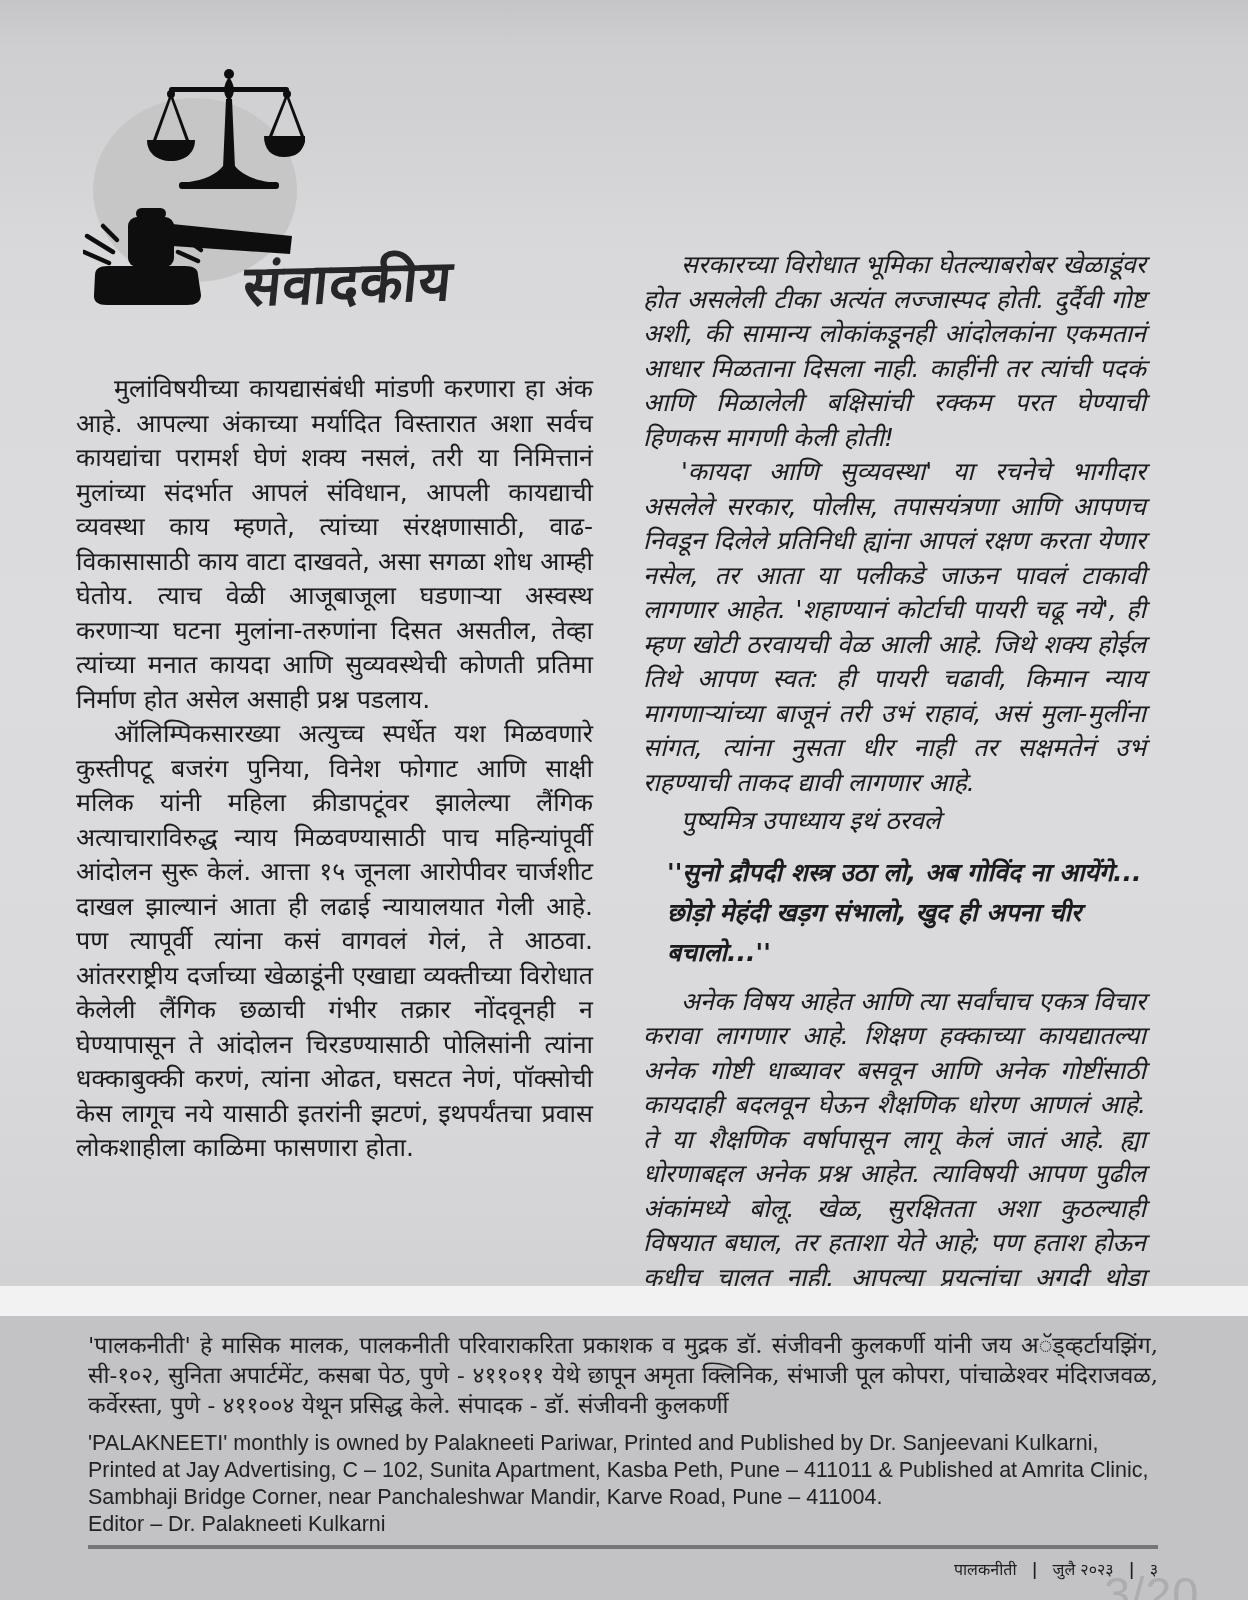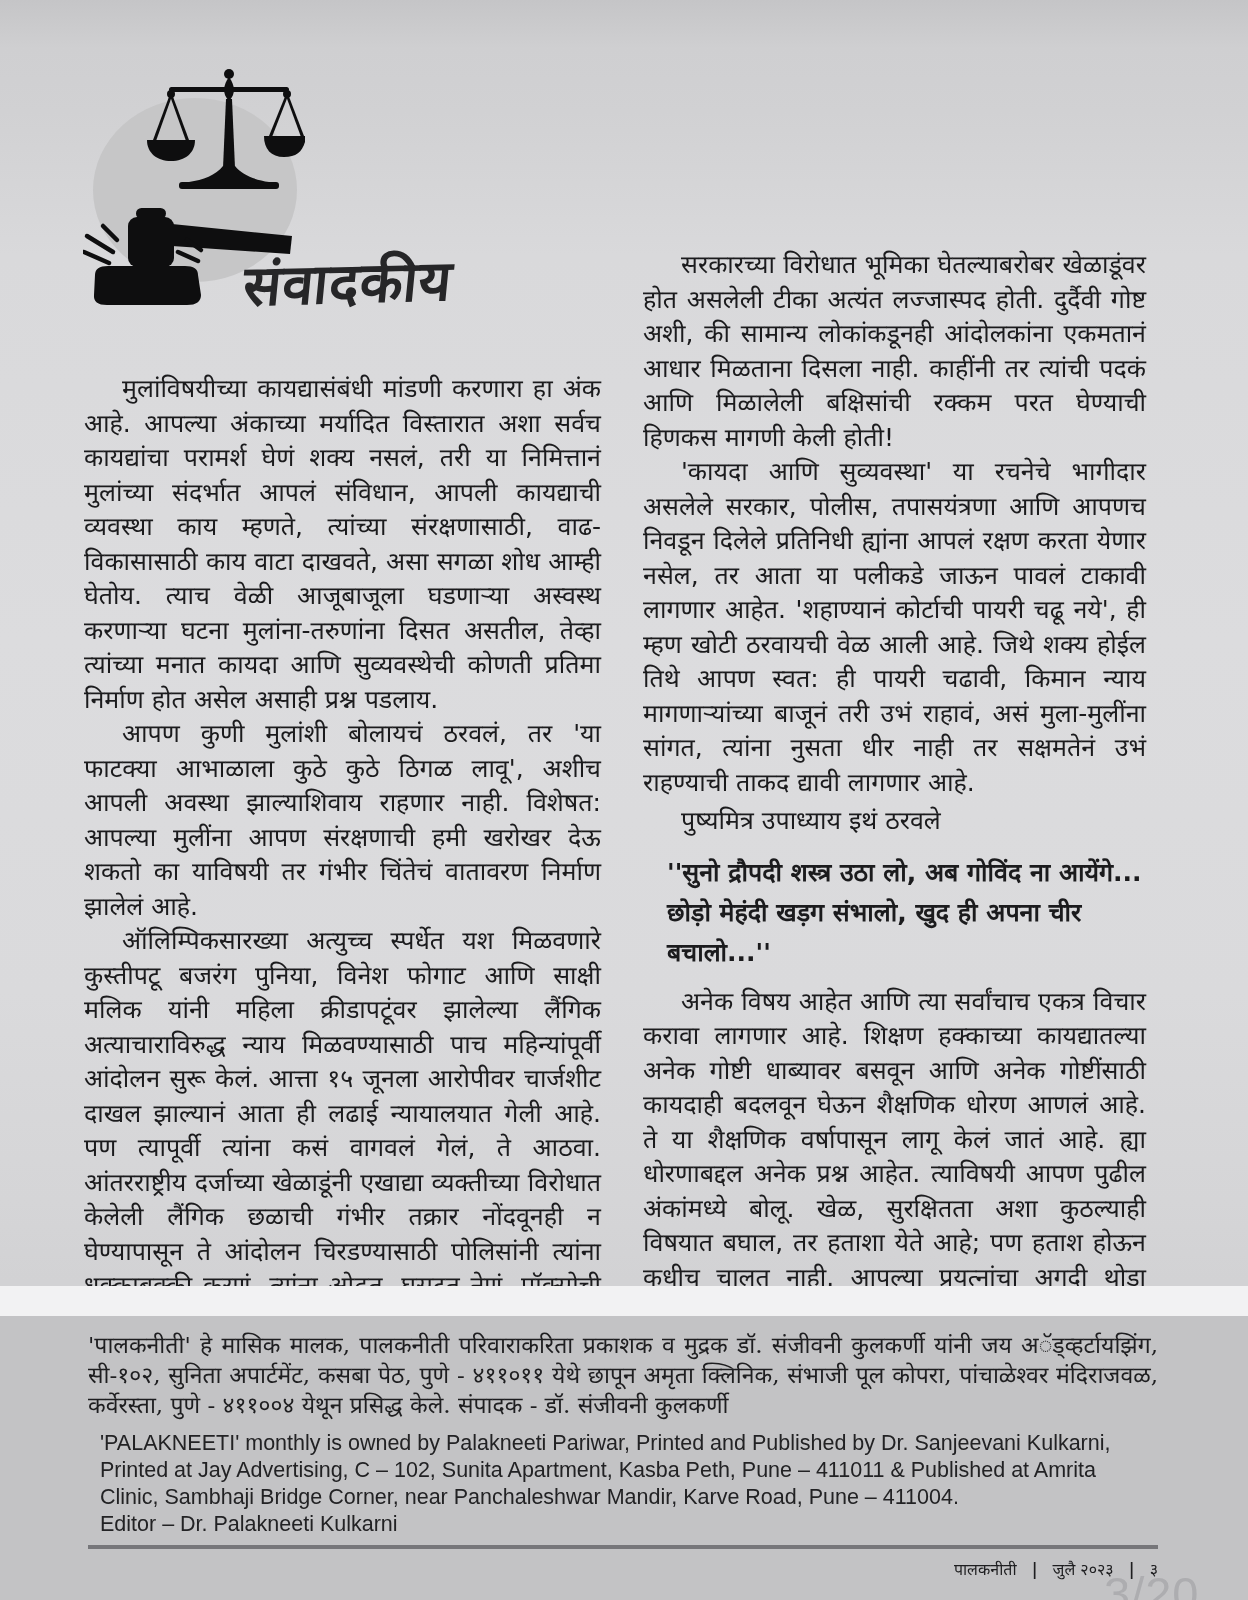--- a/index.html
+++ b/index.html
@@ -23,22 +23,22 @@
     position:absolute;left:244px;top:254px;width:260px;margin:0;
     font-family:"DejaVu Serif", serif;
     font-size:56px;font-weight:700;line-height:1;
     color:#262628;
     transform:skewX(-7deg) rotate(-1.5deg);
     letter-spacing:1px;
     white-space:nowrap;
   }
   
   .col{position:absolute;font-size:25px;line-height:34.5px;text-align:justify;}
-  .col-left{left:84px;top:372px;width:517px;}
-  .col-right{left:643px;top:248px;width:503px;}
+  .col-left{left:76px;top:372px;width:517px;}
+  .col-right{left:643px;top:248px;width:503px;font-style:italic;}
   .col p{margin:0;text-indent:38px;}
   .quote-intro{margin-top:4px !important;}
   .couplet{
     margin:14px 0 12px 24px;
     font-weight:700;
     line-height:40px;
     text-align:left;
   }
   
   .gap-band{position:absolute;left:0;top:1286px;width:1248px;height:30px;background:#f2f2f3;}
@@ -49,21 +49,21 @@
     box-sizing:border-box;
     padding:14px 90px 0 88px;
   }
   .imprint-mr{
     margin:0;
     font-family:"DejaVu Serif", serif;
     font-size:23px;line-height:30px;
     text-align:justify;color:#1e1e20;
   }
   .imprint-en{
-    margin:10px 0 0 12px;
+    margin:10px 0 0 0;
     font-family:"Liberation Sans", sans-serif;
     font-size:21.5px;line-height:27px;
     color:#222224;text-align:left;
   }
   .imprint-editor{margin-top:0;}
   .rule{
     border:none;height:4px;margin:7px 0 0 0;
     background:#76767a;width:100%;
   }
   .page-line{
@@ -119,21 +119,20 @@
           <path d="M104 172 L118 182"></path>
         </g>
       </g>
     </svg>
   </div>
 
   <h1 class="script-title">संवादकीय</h1>
 
   <section class="col col-left">
     <p>मुलांविषयीच्या कायद्यासंबंधी मांडणी करणारा हा अंक आहे. आपल्या अंकाच्या मर्यादित विस्तारात अशा सर्वच कायद्यांचा परामर्श घेणं शक्य नसलं, तरी या निमित्तानं मुलांच्या संदर्भात आपलं संविधान, आपली कायद्याची व्यवस्था काय म्हणते, त्यांच्या संरक्षणासाठी, वाढ-विकासासाठी काय वाटा दाखवते, असा सगळा शोध आम्ही घेतोय. त्याच वेळी आजूबाजूला घडणाऱ्या अस्वस्थ करणाऱ्या घटना मुलांना-तरुणांना दिसत असतील, तेव्हा त्यांच्या मनात कायदा आणि सुव्यवस्थेची कोणती प्रतिमा निर्माण होत असेल असाही प्रश्न पडलाय.</p>
-    <p>आपण कुणी मुलांशी बोलायचं ठरवलं, तर 'या फाटक्या आभाळाला कुठे कुठे ठिगळ लावू', अशीच आपली अवस्था झाल्याशिवाय राहणार नाही. विशेषत: आपल्या मुलींना आपण संरक्षणाची हमी खरोखर देऊ शकतो का याविषयी तर गंभीर चिंतेचं वातावरण निर्माण झालेलं आहे.</p>
     <p>ऑलिम्पिकसारख्या अत्युच्च स्पर्धेत यश मिळवणारे कुस्तीपटू बजरंग पुनिया, विनेश फोगाट आणि साक्षी मलिक यांनी महिला क्रीडापटूंवर झालेल्या लैंगिक अत्याचाराविरुद्ध न्याय मिळवण्यासाठी पाच महिन्यांपूर्वी आंदोलन सुरू केलं. आत्ता १५ जूनला आरोपीवर चार्जशीट दाखल झाल्यानं आता ही लढाई न्यायालयात गेली आहे. पण त्यापूर्वी त्यांना कसं वागवलं गेलं, ते आठवा. आंतरराष्ट्रीय दर्जाच्या खेळाडूंनी एखाद्या व्यक्तीच्या विरोधात केलेली लैंगिक छळाची गंभीर तक्रार नोंदवूनही न घेण्यापासून ते आंदोलन चिरडण्यासाठी पोलिसांनी त्यांना धक्काबुक्की करणं, त्यांना ओढत, घसटत नेणं, पॉक्सोची केस लागूच नये यासाठी इतरांनी झटणं, इथपर्यंतचा प्रवास लोकशाहीला काळिमा फासणारा होता.</p>
   </section>
 
   <section class="col col-right">
     <p>सरकारच्या विरोधात भूमिका घेतल्याबरोबर खेळाडूंवर होत असलेली टीका अत्यंत लज्जास्पद होती. दुर्दैवी गोष्ट अशी, की सामान्य लोकांकडूनही आंदोलकांना एकमतानं आधार मिळताना दिसला नाही. काहींनी तर त्यांची पदकं आणि मिळालेली बक्षिसांची रक्कम परत घेण्याची हिणकस मागणी केली होती!</p>
     <p>'कायदा आणि सुव्यवस्था' या रचनेचे भागीदार असलेले सरकार, पोलीस, तपासयंत्रणा आणि आपणच निवडून दिलेले प्रतिनिधी ह्यांना आपलं रक्षण करता येणार नसेल, तर आता या पलीकडे जाऊन पावलं टाकावी लागणार आहेत. 'शहाण्यानं कोर्टाची पायरी चढू नये', ही म्हण खोटी ठरवायची वेळ आली आहे. जिथे शक्य होईल तिथे आपण स्वत: ही पायरी चढावी, किमान न्याय मागणाऱ्यांच्या बाजूनं तरी उभं राहावं, असं मुला-मुलींना सांगत, त्यांना नुसता धीर नाही तर सक्षमतेनं उभं राहण्याची ताकद द्यावी लागणार आहे.</p>
     <p class="quote-intro">पुष्यमित्र उपाध्याय इथं ठरवले</p>
     <div class="couplet">
       <div>''सुनो द्रौपदी शस्त्र उठा लो, अब गोविंद ना आयेंगे...</div>
       <div>छोड़ो मेहंदी खड़ग संभालो, खुद ही अपना चीर बचालो...''</div>

